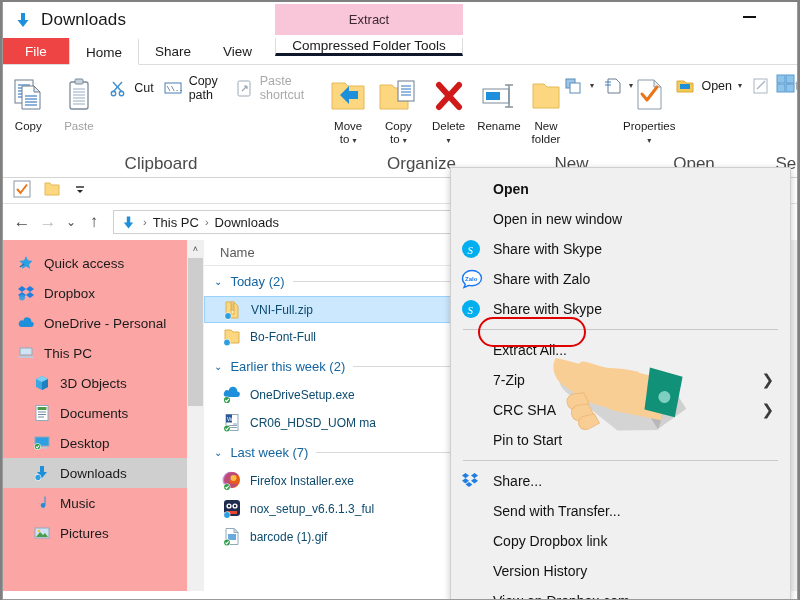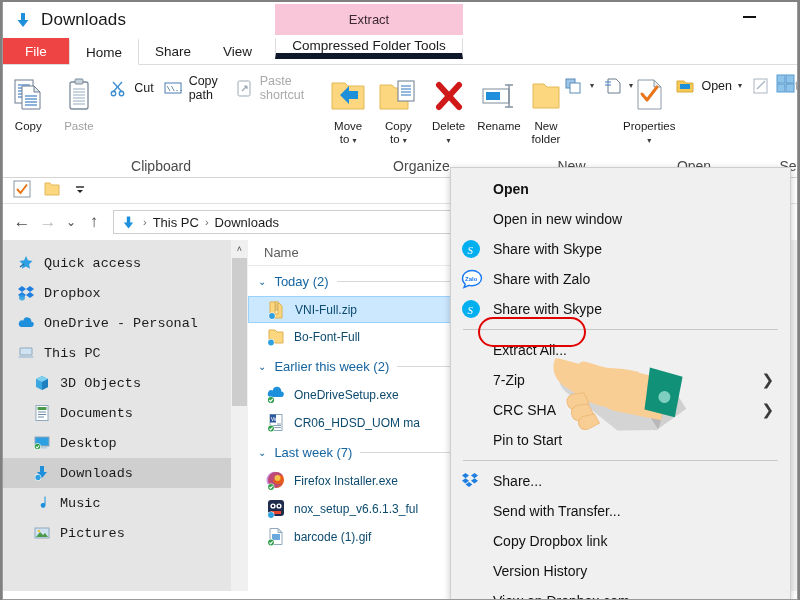--- a/index.html
+++ b/index.html
@@ -59,34 +59,34 @@
   .tab.file { background:#ef4444; color:#fff; width:66px; padding:0; }
   .tab.active {
     background:#fff;
     border-left:1px solid #dcdcdc; border-right:1px solid #dcdcdc;
     border-bottom:1px solid #fff; margin-bottom:-1px;
     border-top: 2px solid #fff;
   }
   .tab.ctx {
     position:absolute; left: 272px; top:0; width: 188px;
     background:#fff; border-left:1px solid #dcdcdc; border-right:1px solid #dcdcdc;
-    border-bottom:6px solid #0f172a; margin-bottom:-1px;
+    border-bottom:3px solid #0f172a; margin-bottom:-1px;
     justify-content:center;
   }
 
   
   #ribbon {
     position:relative; height: 113px; background:#fff;
     border-bottom:1px solid #d4d4d4;
     display:flex; align-items:stretch;
   }
   .rgroup { position:relative; display:flex; flex-direction:column; }
   .rgroup-body { display:flex; align-items:flex-start; padding: 6px 0 0 0; flex:1; }
   .rgroup-label {
-    text-align:center; font-size:14px; color:#4a4a4a;
+    text-align:center; font-size:17px; color:#4a4a4a;
     padding-bottom: 3px;
   }
   .rsep { width:1px; background:#e3e3e3; margin: 4px 0 20px; }
   .big-btn {
     width: 62px; display:flex; flex-direction:column; align-items:center;
     padding-top: 4px;
   }
   .big-btn .glyph { height: 42px; display:flex; align-items:flex-end; justify-content:center; }
   .big-btn .cap {
     font-size: 11.5px; color:#1b1b1b; text-align:center; line-height: 13px;
@@ -114,21 +114,21 @@
   .navbtn.sm { font-size: 12px; width: 20px; }
   #crumbbox {
     flex:1; height:24px; margin-left:6px; border:1px solid #cfcfcf; background:#fff;
     display:flex; align-items:center; padding-left: 6px; gap: 6px;
   }
   .crumb { font-size:13px; color:#1b1b1b; }
   .crumb-sep { font-size:11px; color:#6a6a6a; }
 
   
   #main { position:relative; height: 351px; display:flex; background:#fff; }
-  #navpane { width: 228px; background:#e5e5e5; padding-top: 8px; position:relative; overflow:hidden;font-family:Liberation Mono, monospace; }
+  #navpane { width: 184px; background:#fca5a5; padding-top: 8px; position:relative; overflow:hidden; }
   .nav-item { height: 30px; display:flex; align-items:center; padding-left: 14px; gap: 9px; }
   .nav-item.indent { padding-left: 30px; }
   .nav-item.sel { background:#cfcfcf; }
   .nav-item .lbl { font-size:13.5px; color:#1b1b1b; white-space:nowrap; }
   .nav-icn { width:18px; height:18px; position:relative; flex:none; }
 
   #navscroll { width: 17px; background:#f0f0f0; position:relative; }
   #navscroll .arrow {
     height: 17px; display:flex; align-items:center; justify-content:center;
     font-size: 9px; color:#505050; background:#f0f0f0;

